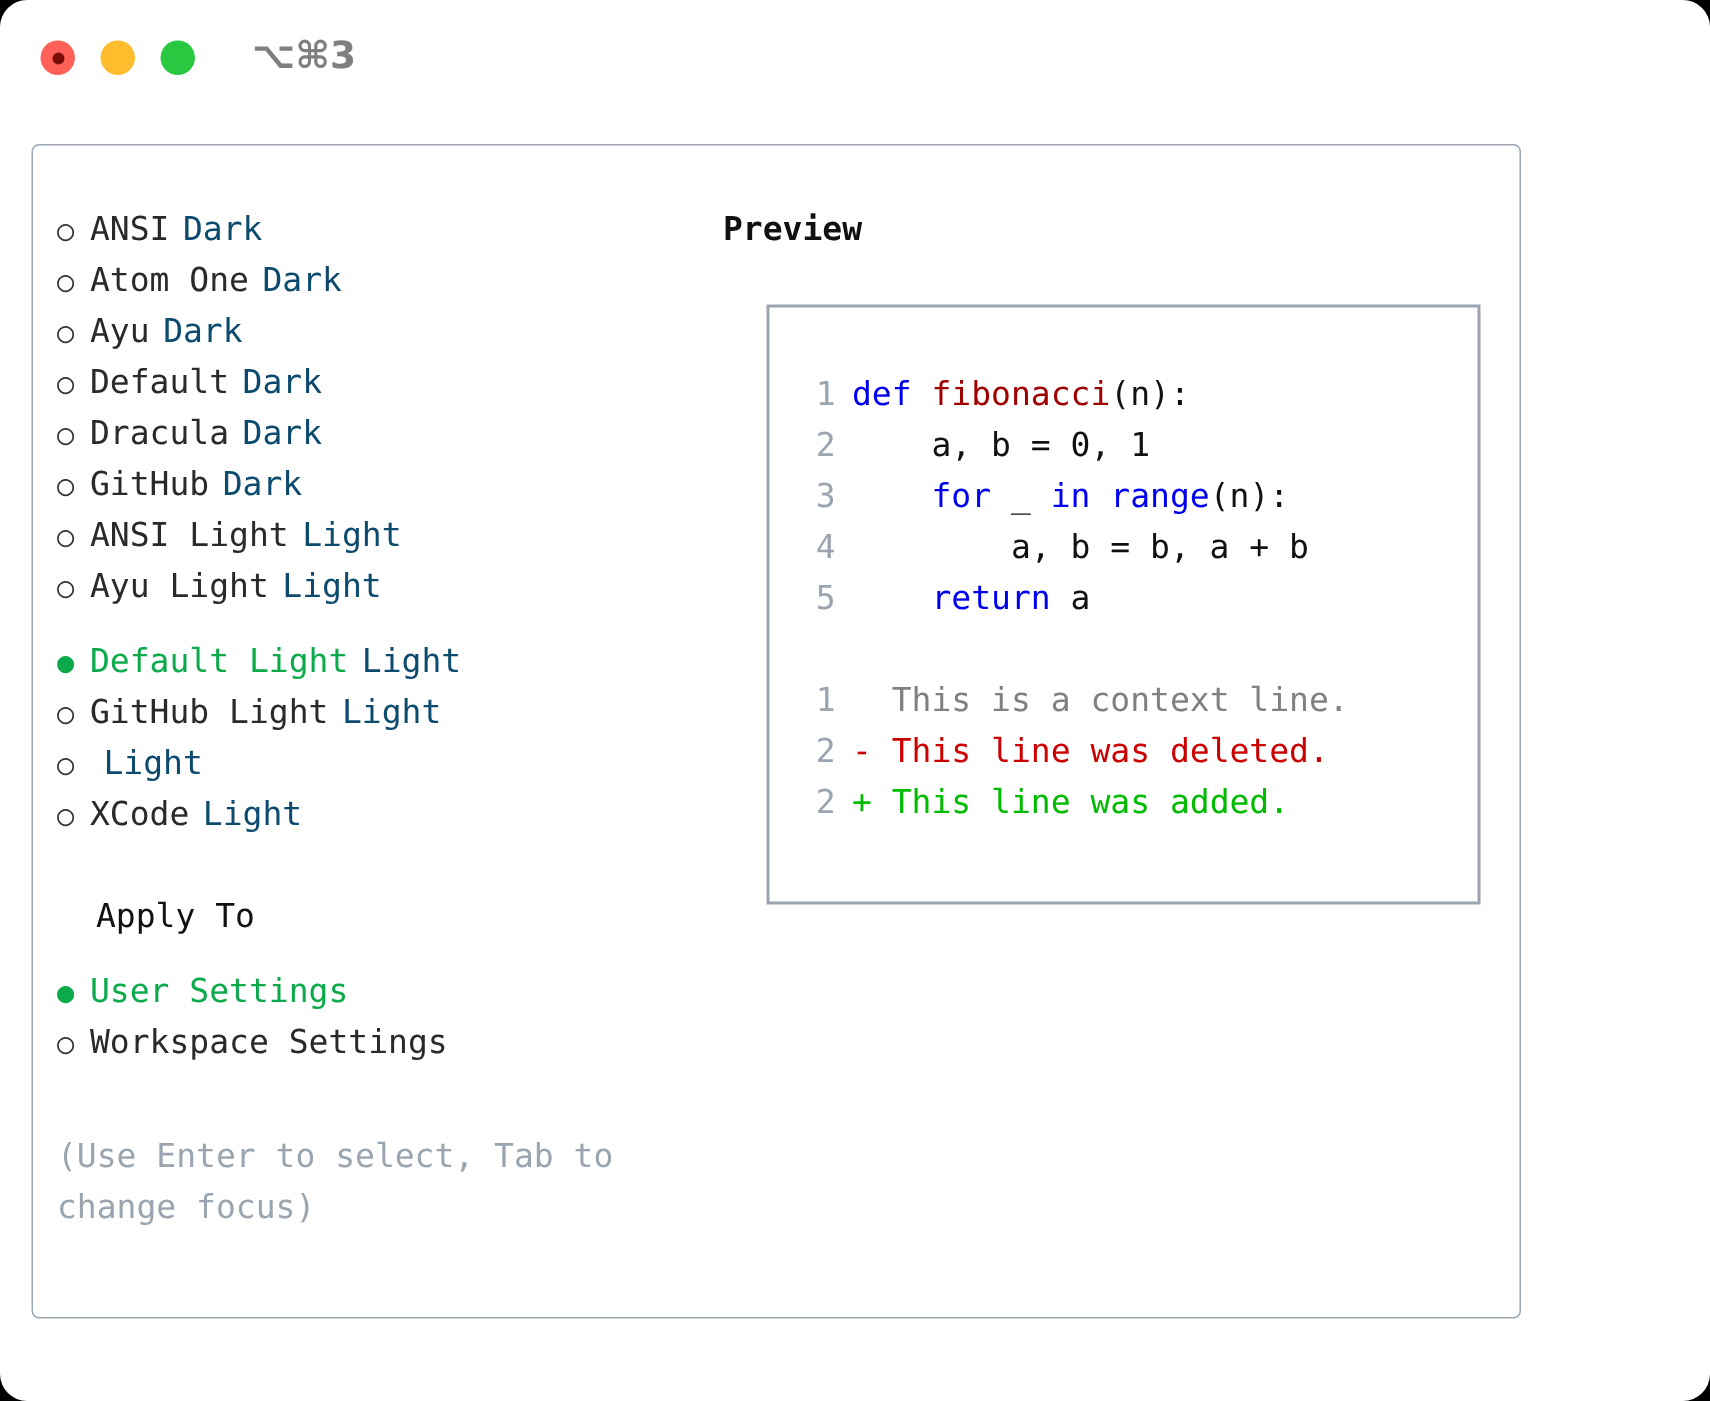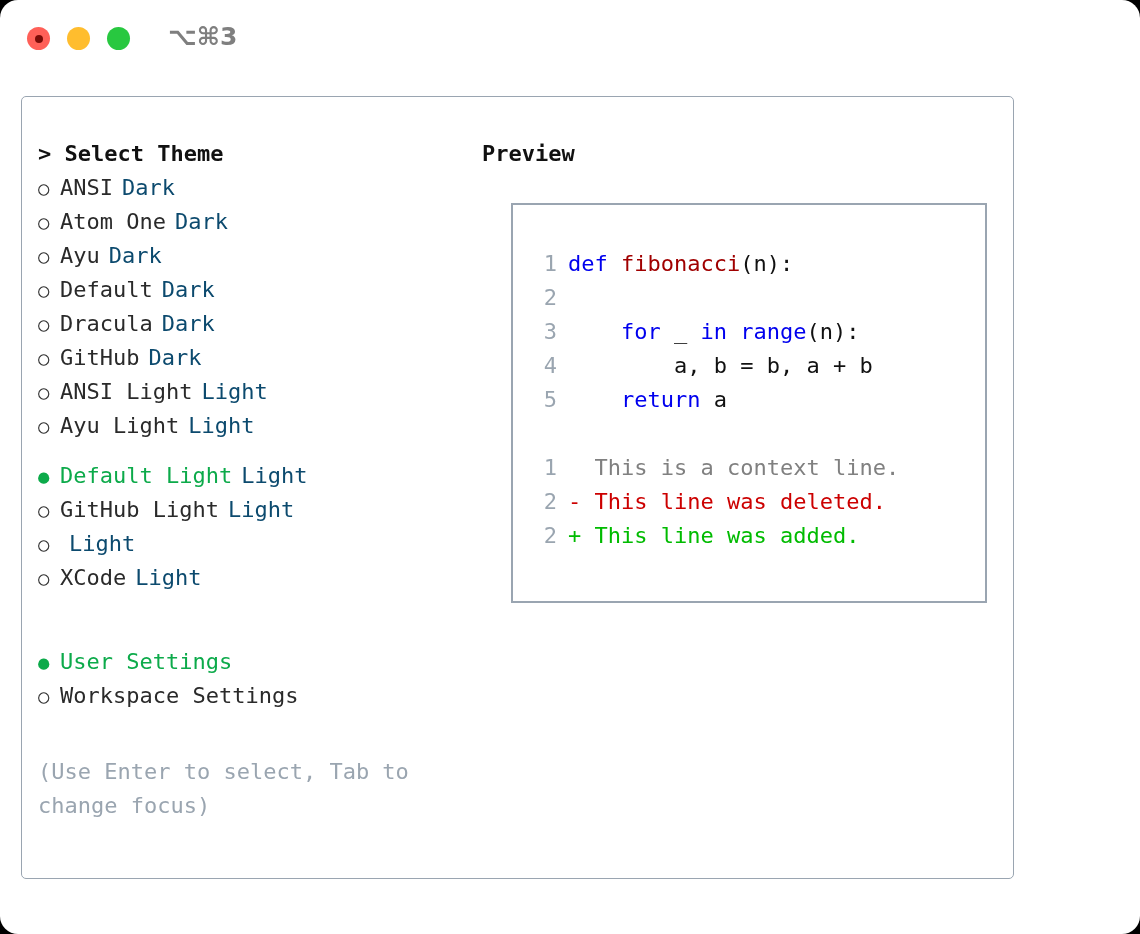--- a/index.html
+++ b/index.html
@@ -204,21 +204,20 @@
       <span class="light yellow"></span>
       <span class="light green"></span>
     </div>
     <div class="shortcut">⌥⌘3</div>
   </div>
 
   <div class="panel">
 
     <div class="left-col">
 
-      <div class="list-head">&gt; Select Theme</div>
 
       <div>
         <div class="row">
           <span class="bullet">○</span>
           <span class="name">ANSI</span>
           <span class="tag">Dark</span>
         </div>
         <div class="row">
           <span class="bullet">○</span>
           <span class="name">Atom One</span>
@@ -270,20 +269,21 @@
         </div>
         <div class="row">
           <span class="bullet">○</span>
           <span class="name">XCode</span>
           <span class="tag">Light</span>
         </div>
       </div>
 
       <div class="section-gap"></div>
 
+      <div class="subhead">Apply To</div>
 
       <div>
         <div class="row selected">
           <span class="bullet on">●</span>
           <span class="name">User Settings</span>
         </div>
         <div class="row">
           <span class="bullet">○</span>
           <span class="name">Workspace Settings</span>
         </div>
@@ -301,20 +301,21 @@
 
         <div class="cline">
           <span class="lnum">1</span>
           <span class="kw">def </span>
           <span class="fn">fibonacci</span>
           <span class="plain">(n):</span>
         </div>
 
         <div class="cline">
           <span class="lnum">2</span>
+          <span class="plain">    a, b = 0, 1</span>
         </div>
 
         <div class="cline">
           <span class="lnum">3</span>
           <span class="plain">    </span>
           <span class="kw">for</span>
           <span class="plain"> _ </span>
           <span class="kw">in range</span>
           <span class="plain">(n):</span>
         </div>

